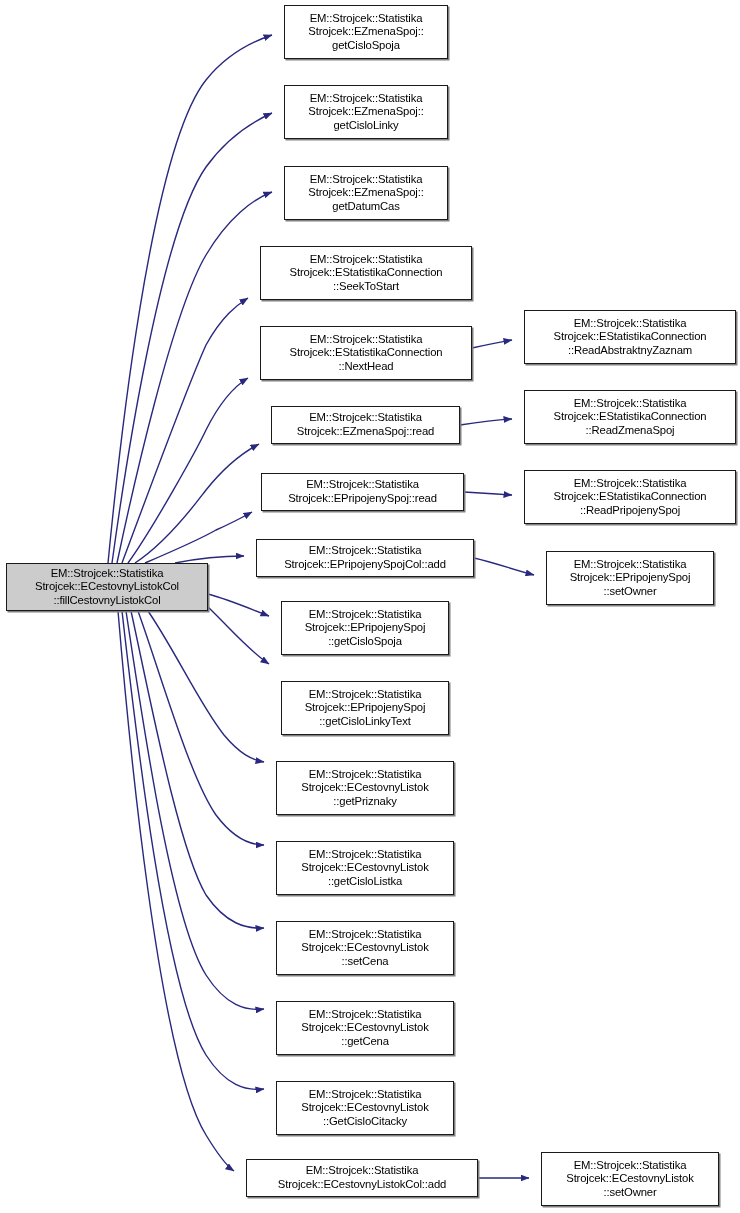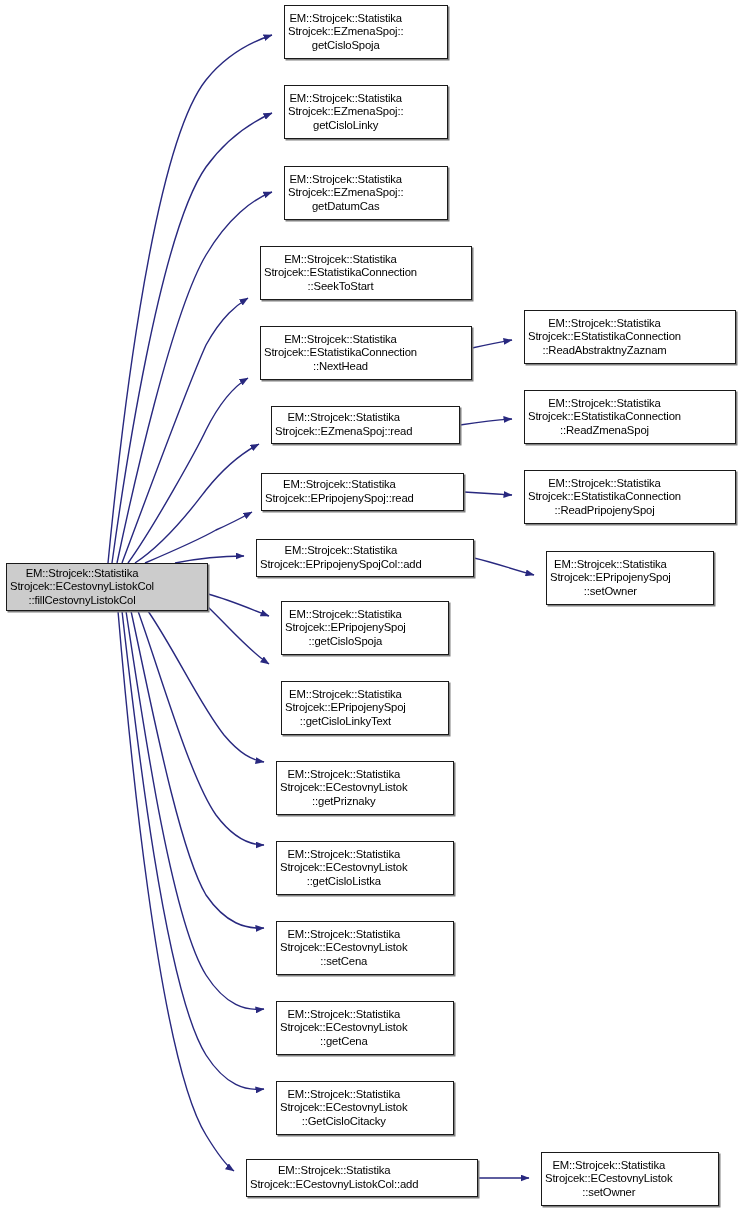--- a/index.html
+++ b/index.html
@@ -25,20 +25,21 @@
     pointer-events: none;
   }
   .node {
     position: absolute;
     box-sizing: border-box;
     background: #ffffff;
     border: 1px solid #1a1a1a;
     box-shadow: 1.5px 1.5px 0 0 #808080;
     display: flex;
     align-items: center;
+    justify-content: center;
     text-align: center;
     color: #000000;
     font-size: 11.3px;
     line-height: 13.6px;
     letter-spacing: -0.15px;
     white-space: pre;
     z-index: 2;
   }
   .node.root {
     background: #cccccc;

